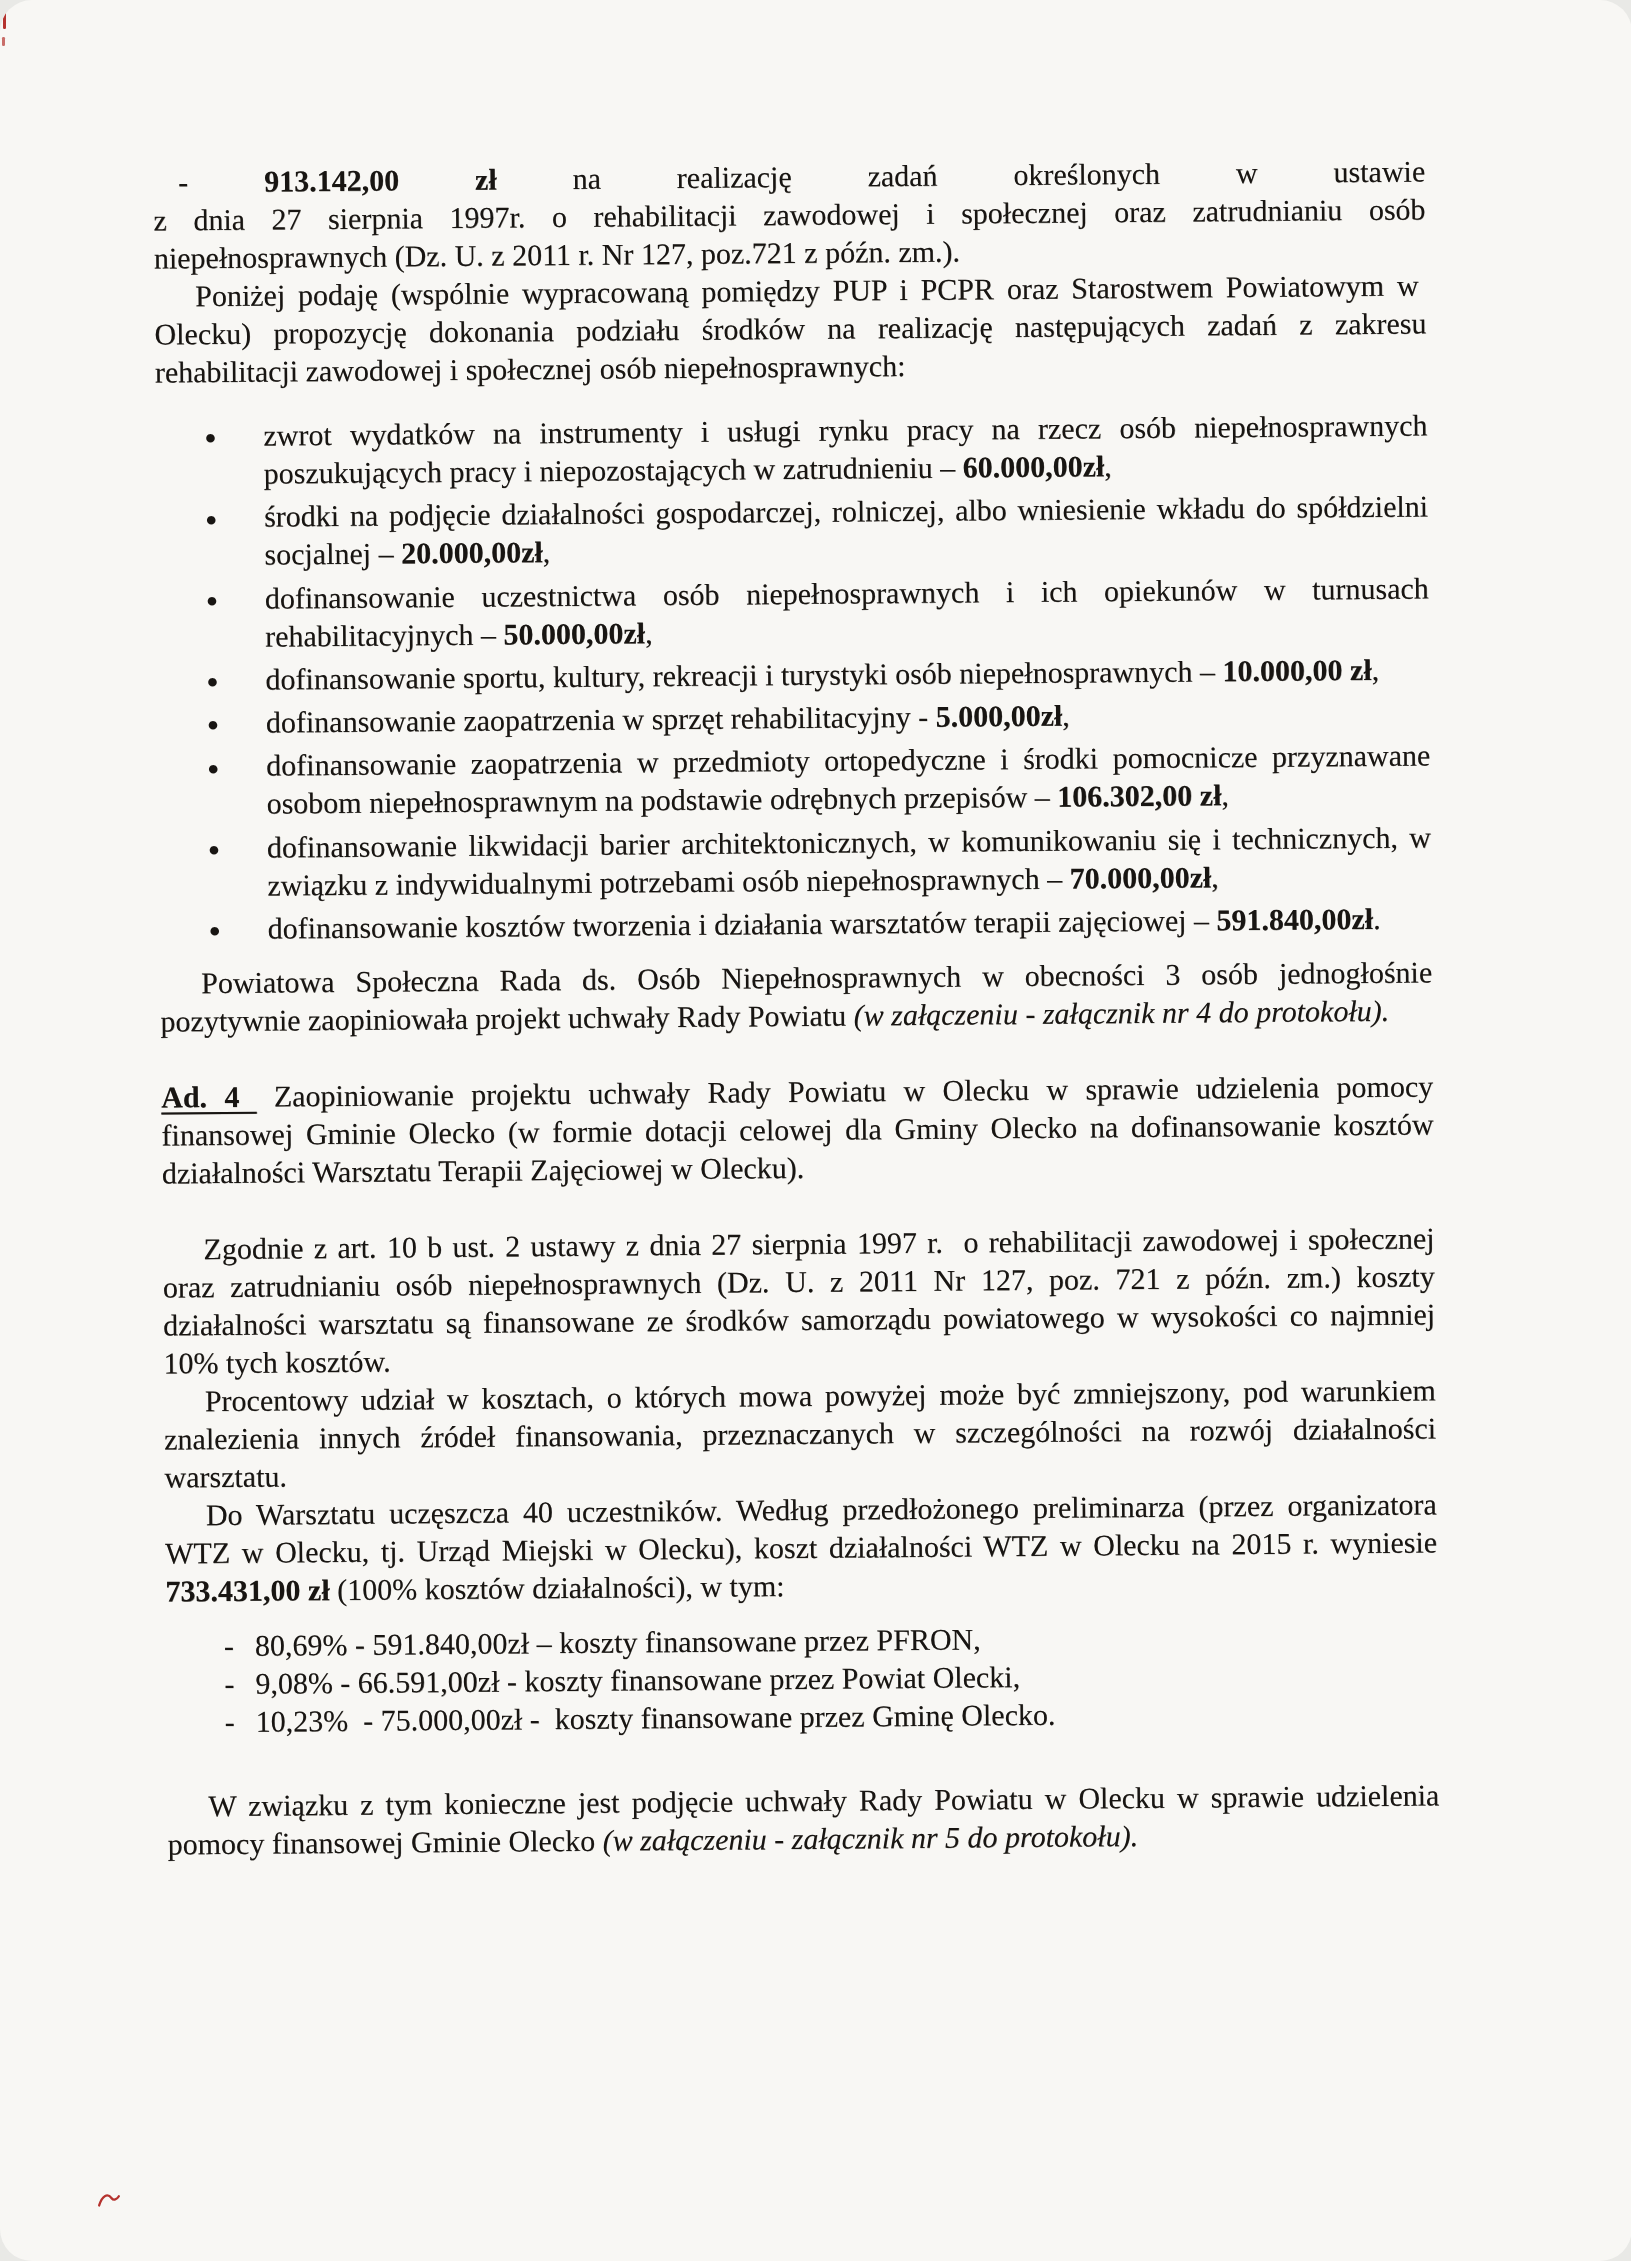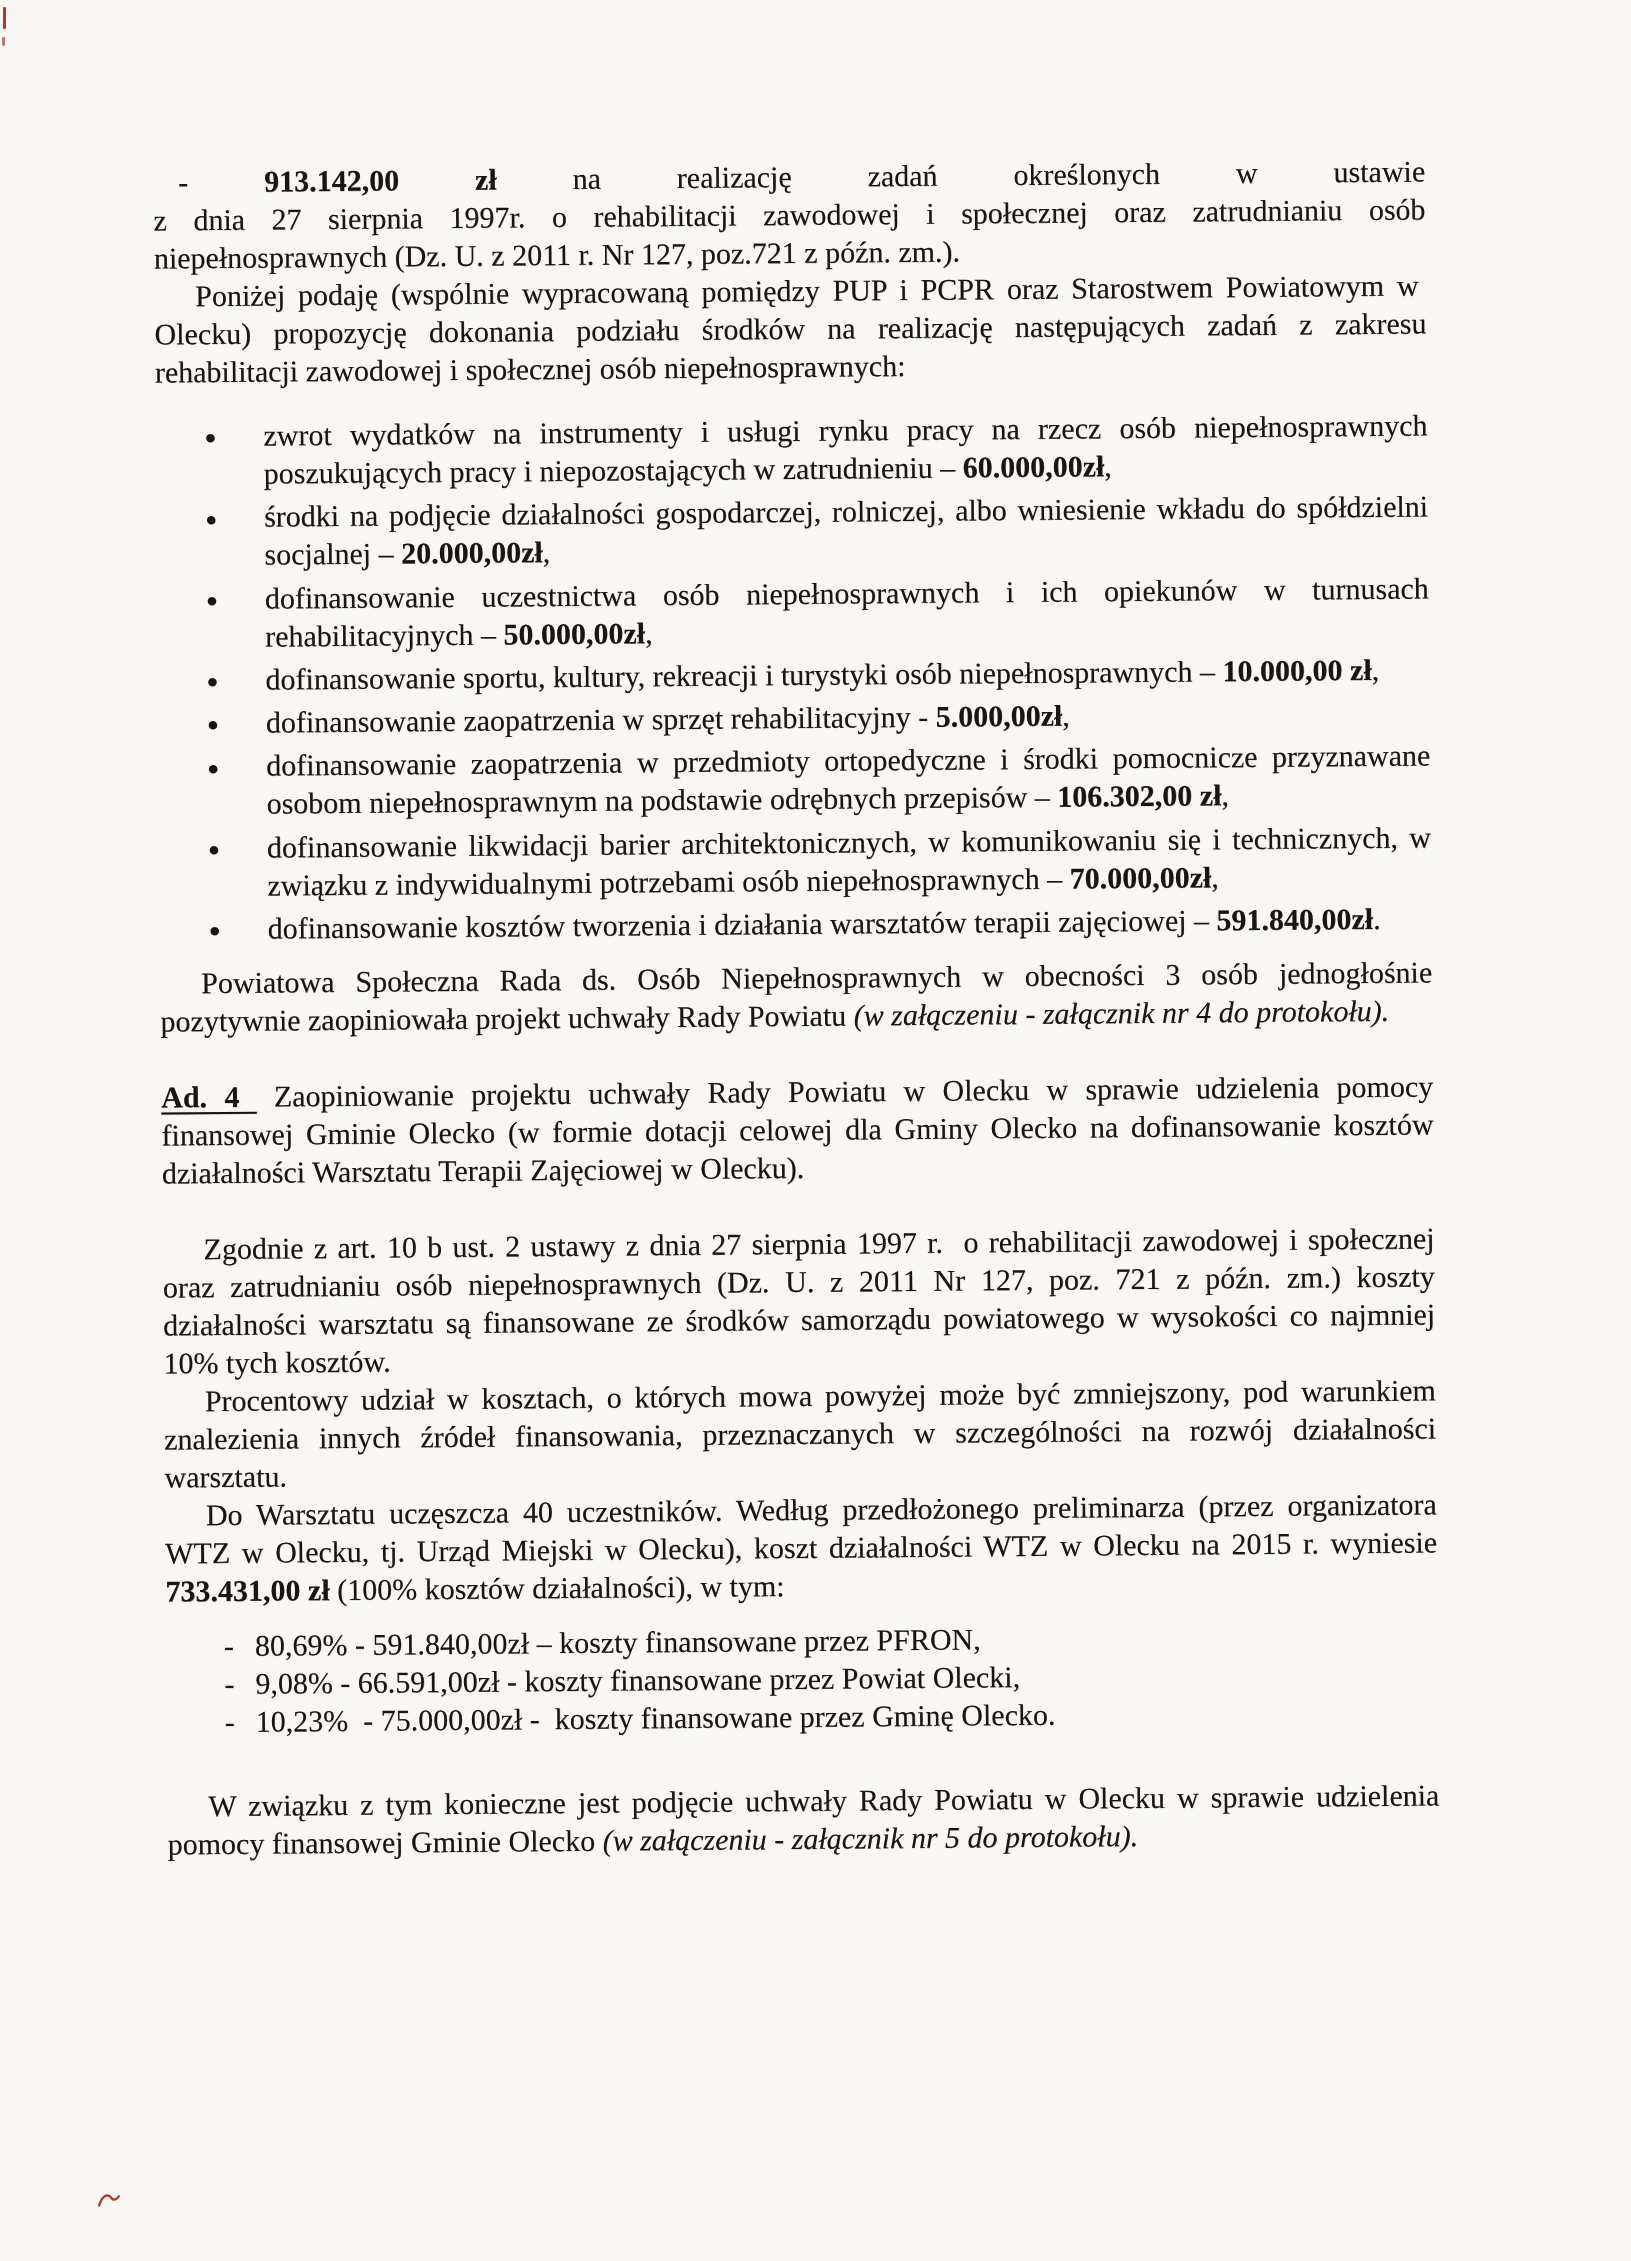--- a/index.html
+++ b/index.html
@@ -10,20 +10,21 @@
   }
   .page{
     position:relative;
     width:1632px;height:2261px;
     background:var(--paper,#f8f7f4);
     overflow:hidden;
     color:var(--ink,#181512);
     font-size:30px;
     line-height:38px;
     text-shadow:0.3px 0.3px 0 rgba(25,20,14,0.45);
+    border-radius:32px;
   }
   .content{
     position:absolute;
     left:153px;right:207px;top:158px;
     transform:rotate(-0.5deg);
     transform-origin:50% 0;
   }
   .p,.line{margin:0;text-align:justify;}
   .spread{text-align:justify;text-align-last:justify;padding-left:25px;}
   .indent{text-indent:41px;}

